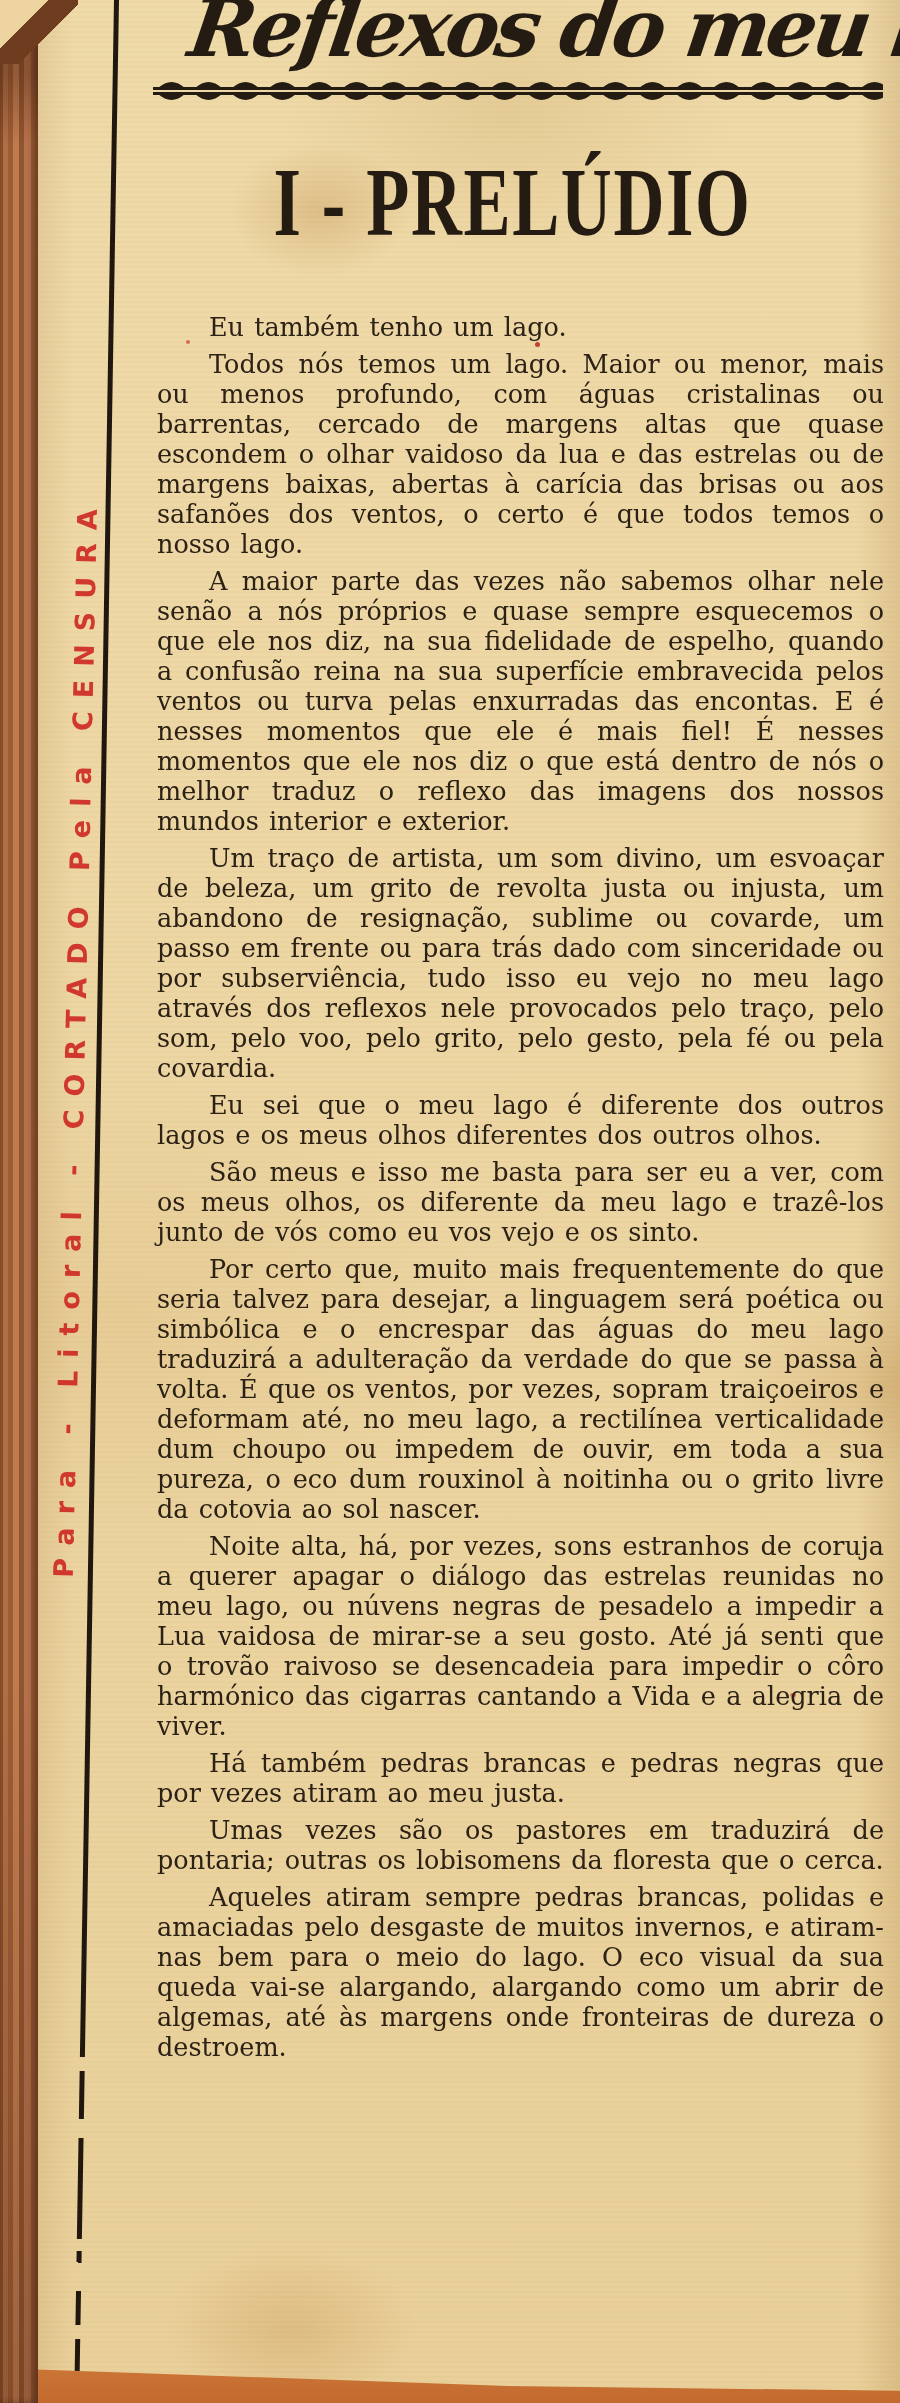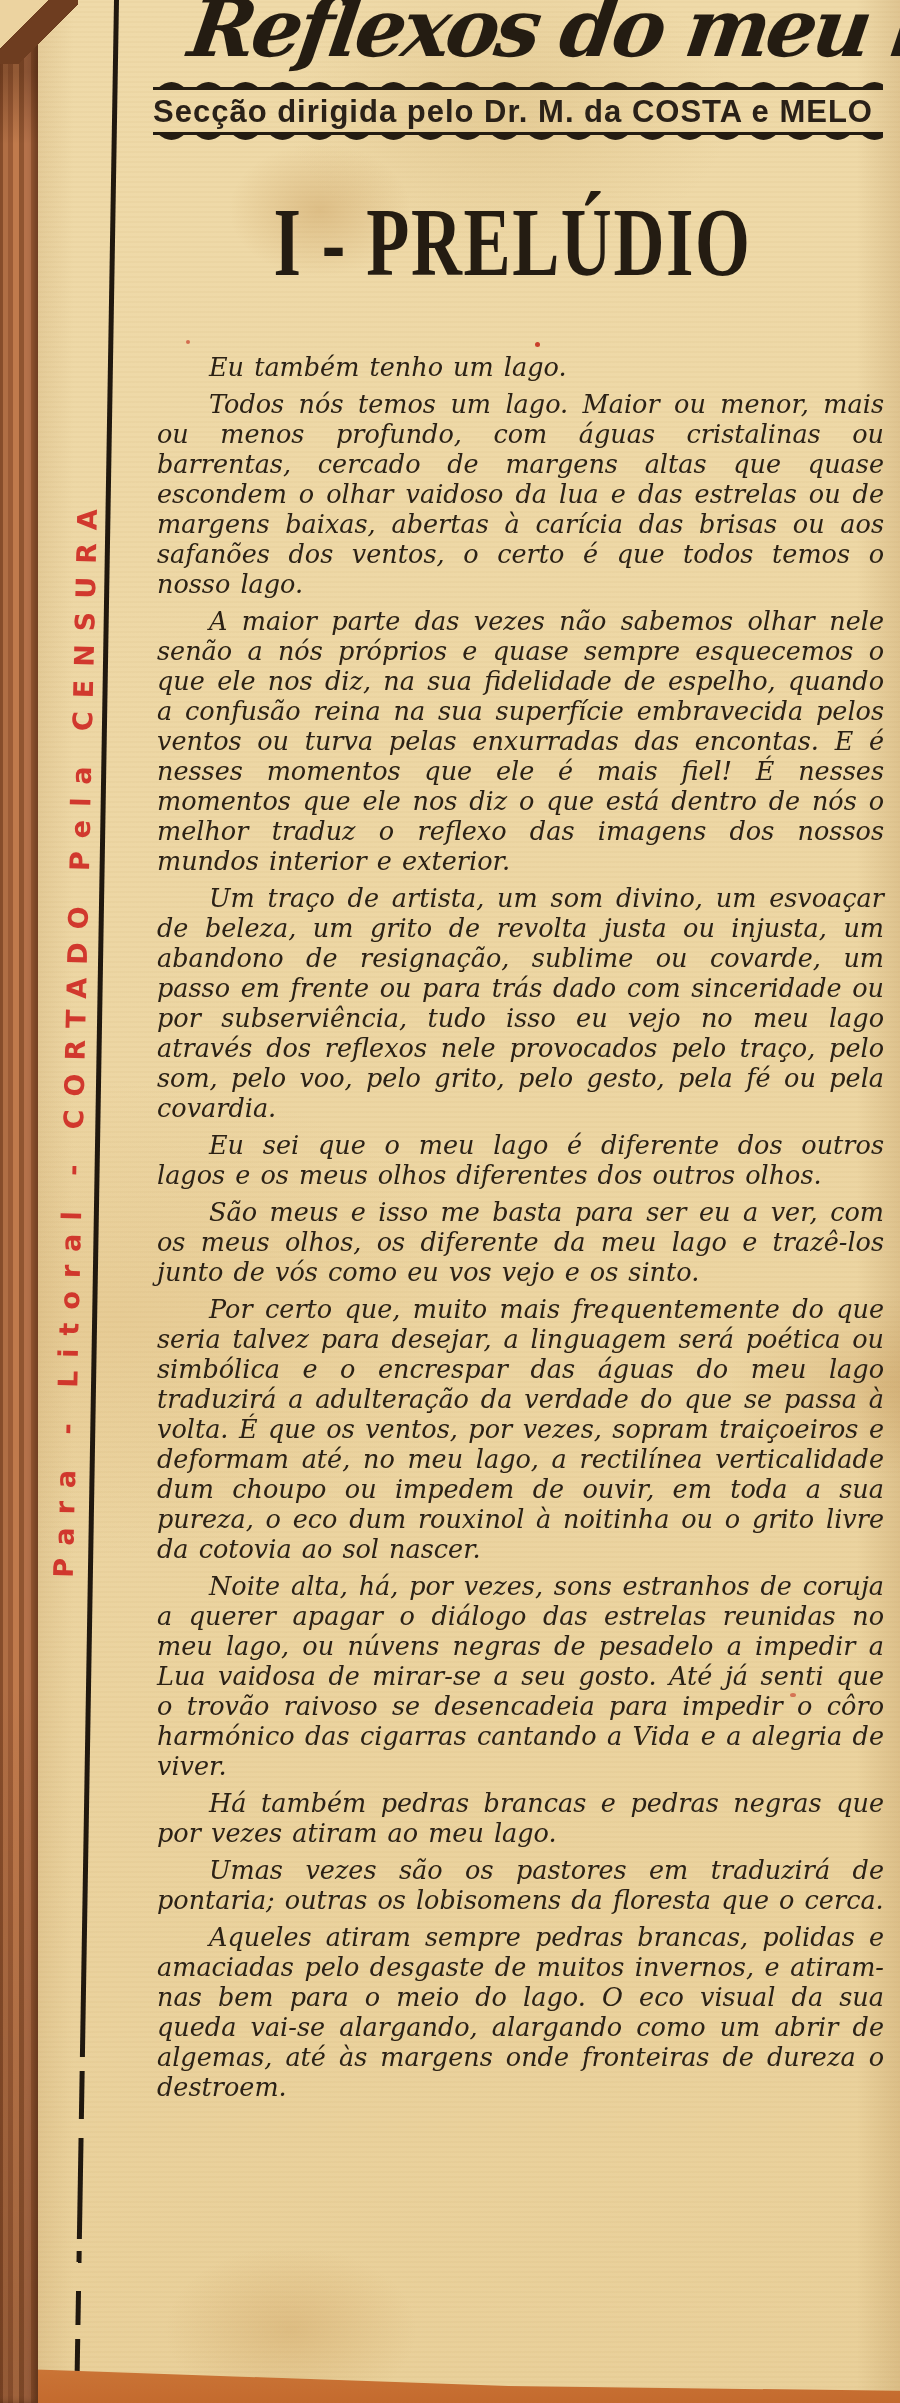--- a/index.html
+++ b/index.html
@@ -145,21 +145,20 @@
     line-height: 1;
     transform: scaleX(0.82) scaleY(1.12);
     transform-origin: center top;
     color: #241c12;
     white-space: nowrap;
   }
 
   .article-body {
     margin: 72px 6px 4px 22px;
     font-family: "DejaVu Serif", serif;
-    font-style: italic;
     font-size: 25.5px;
     line-height: 30px;
     text-align: justify;
     color: #2b2115;
   }
   .article-body p {
     text-indent: 52px;
     margin-bottom: 7px;
     word-spacing: 2px;
   }
@@ -197,38 +196,37 @@
       <svg class="scallop-rule" width="730" height="14" viewBox="0 0 730 14" preserveAspectRatio="none">
         <defs>
           <pattern id="scallop-up" width="37" height="14" patternUnits="userSpaceOnUse">
             <rect x="0" y="11" width="37" height="3" fill="#241c12"></rect>
             <path d="M5,12 Q18.5,0 32,12 Z" fill="#241c12"></path>
           </pattern>
         </defs>
         <rect width="730" height="14" fill="url(#scallop-up)"></rect>
       </svg>
 
-      <div class="masthead-subtitle">Secção dirigida pelo Dr. M. da COSTA e MELO</div>
 
       <svg class="scallop-rule flipped" width="730" height="14" viewBox="0 0 730 14" preserveAspectRatio="none">
         <rect width="730" height="14" fill="url(#scallop-up)"></rect>
       </svg>
 
       <div class="section-heading">I - PRELÚDIO</div>
 
       <div class="article-body">
         <p>Eu também tenho um lago.</p>
         <p>Todos nós temos um lago.  Maior ou menor, mais ou menos profundo, com águas cristalinas ou barrentas, cercado de margens altas que quase escondem o olhar vaidoso da lua e das estrelas ou de margens baixas, abertas à carícia das brisas ou aos safanões dos ventos, o certo é que todos temos o nosso lago.</p>
         <p>A maior parte das vezes não sabemos olhar nele senão a nós próprios e quase sempre esquecemos o que ele nos diz, na sua fidelidade de espelho, quando a confusão reina na sua superfície embravecida pelos ventos ou turva pelas enxurradas das encontas.  E é nesses momentos que ele é mais fiel! É nesses momentos que ele nos diz o que está dentro de nós o melhor traduz o reflexo das imagens dos nossos mundos interior e exterior.</p>
         <p>Um traço de artista, um som divino, um esvoaçar de beleza, um grito de revolta justa ou injusta, um abandono de resignação, sublime ou covarde, um passo em frente ou para trás dado com sinceridade ou por subserviência, tudo isso eu vejo no meu lago através dos reflexos nele provocados pelo traço, pelo som, pelo voo, pelo grito, pelo gesto, pela fé ou pela covardia.</p>
         <p>Eu sei que o meu lago é diferente dos outros lagos e os meus olhos diferentes dos outros olhos.</p>
         <p>São meus e isso me basta para ser eu a ver, com os meus olhos, os diferente da meu lago e trazê-los junto de vós como eu vos vejo e os sinto.</p>
         <p>Por certo que, muito mais frequentemente do que seria talvez para desejar, a linguagem será poética ou simbólica e o encrespar das águas do meu lago traduzirá a adulteração da verdade do que se passa à volta. É que os ventos, por vezes, sopram traiçoeiros e deformam até, no meu lago, a rectilínea verticalidade dum choupo ou impedem de ouvir, em toda a sua pureza, o eco dum rouxinol à noitinha ou o grito livre da cotovia ao sol nascer.</p>
         <p>Noite alta, há, por vezes, sons estranhos de coruja a querer apagar o diálogo das estrelas reunidas no meu lago, ou núvens negras de pesadelo a impedir a Lua vaidosa de mirar-se a seu gosto.  Até já senti que o trovão raivoso se desencadeia para impedir o côro harmónico das cigarras cantando a Vida e a alegria de viver.</p>
-        <p>Há também pedras brancas e pedras negras que por vezes atiram ao meu lago.</p>
+        <p>Há também pedras brancas e pedras negras que por vezes atiram ao meu justa.</p>
         <p>Umas vezes são os pastores em traduzirá de pontaria; outras os lobisomens da floresta que o cerca.</p>
         <p>Aqueles atiram sempre pedras brancas, polidas e amaciadas pelo desgaste de muitos invernos, e atiram-nas bem para o meio do lago.  O eco visual da sua queda vai-se alargando, alargando como um abrir de algemas, até às margens onde fronteiras de dureza o destroem.</p>
       </div>
 
     </div>
   </div>
 
   <div class="wood-edge"></div>
   <div class="corner-fold"></div>
 

